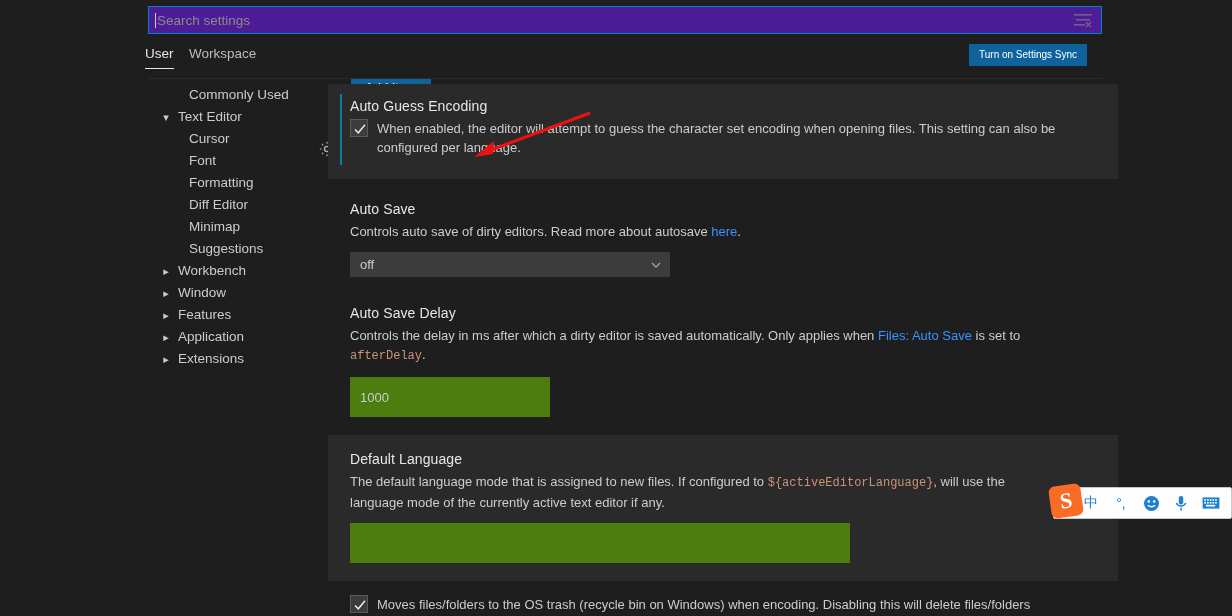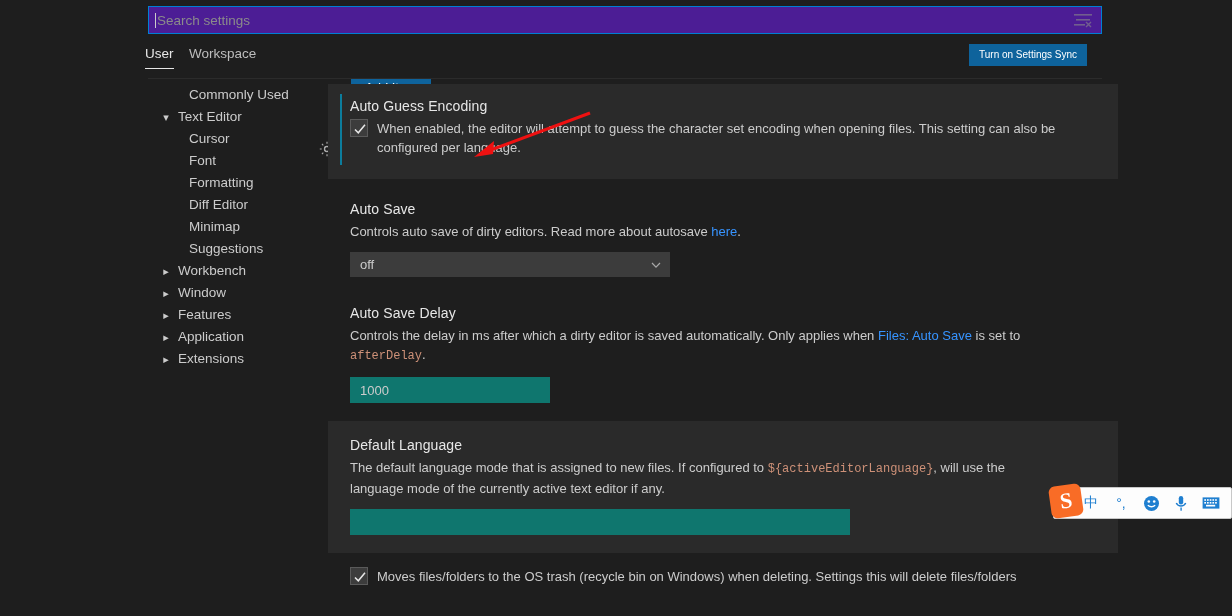--- a/index.html
+++ b/index.html
@@ -107,21 +107,21 @@
 
   .select-box {
     margin-top: 11px; width: 320px; height: 25px; background: #3c3c3c;
     color: #cccccc; font-size: 13px; display: flex; align-items: center;
     padding: 0 8px 0 10px; cursor: pointer;
   }
   .select-box .val { flex: 1 1 auto; }
   .chev { width: 12px; height: 12px; opacity: .8; }
 
   .text-input {
-    margin-top: 11px; height: 26px; background: #0f766e; color: #cccccc;
+    margin-top: 11px; height: 40px; background: #4d7c0f; color: #cccccc;
     font-size: 13px; display: flex; align-items: center; padding: 0 10px;
     border: none; cursor: text;
   }
   .ti-narrow { width: 200px; }
   .ti-wide { width: 500px; }
 
   .add-item-btn {
     position: absolute; left: 351px; top: 79px; width: 80px; height: 19px;
     background: #0e639c; color: #ffffff; font-size: 13px;
     text-align: center; line-height: 17px; overflow: hidden; cursor: pointer;
@@ -296,21 +296,21 @@
     </div>
 
     <div class="card bottom-cut" style="padding-top:14px;padding-bottom:0;">
       <div class="card-inner">
         <div class="cb-row">
           <div class="checkbox">
             <svg width="14" height="14" viewBox="0 0 14 14">
               <path d="M2 7.4 L5.3 10.8 L12 2.8" stroke="#e8e8e8" stroke-width="1.5" fill="none"></path>
             </svg>
           </div>
-          <div class="setting-desc">Moves files/folders to the OS trash (recycle bin on Windows) when deleting. Settings this will delete files/folders</div>
+          <div class="setting-desc">Moves files/folders to the OS trash (recycle bin on Windows) when encoding. Disabling this will delete files/folders</div>
         </div>
       </div>
     </div>
 
   </div>
 
   <svg class="arrow" width="140" height="60" viewBox="0 0 140 60">
     <line x1="130" y1="8" x2="28" y2="46" stroke="#ee1111" stroke-width="3"></line>
     <polygon points="14,52 34,36 33,49" fill="#ee1111"></polygon>
   </svg>

